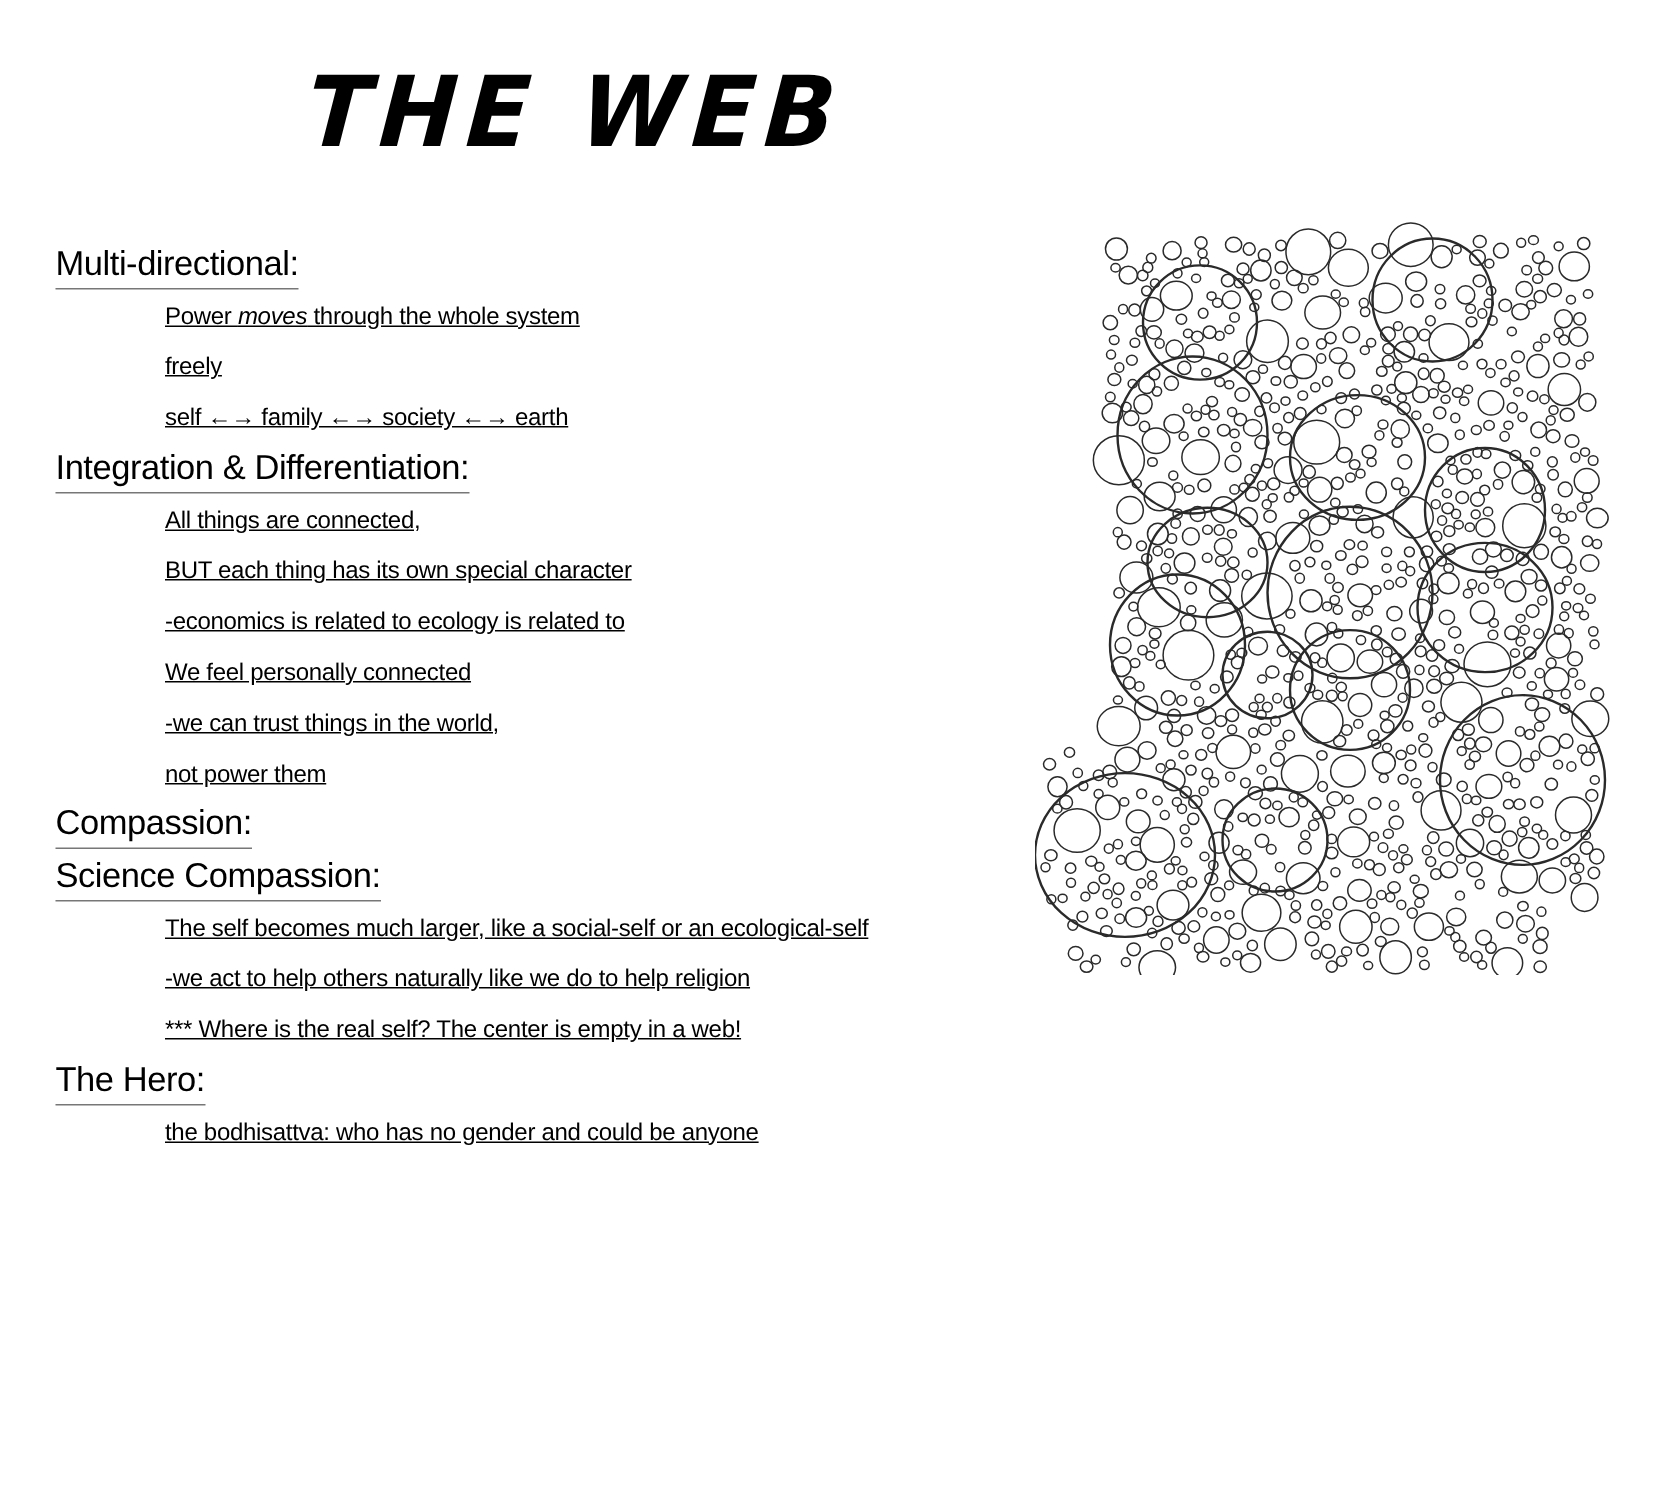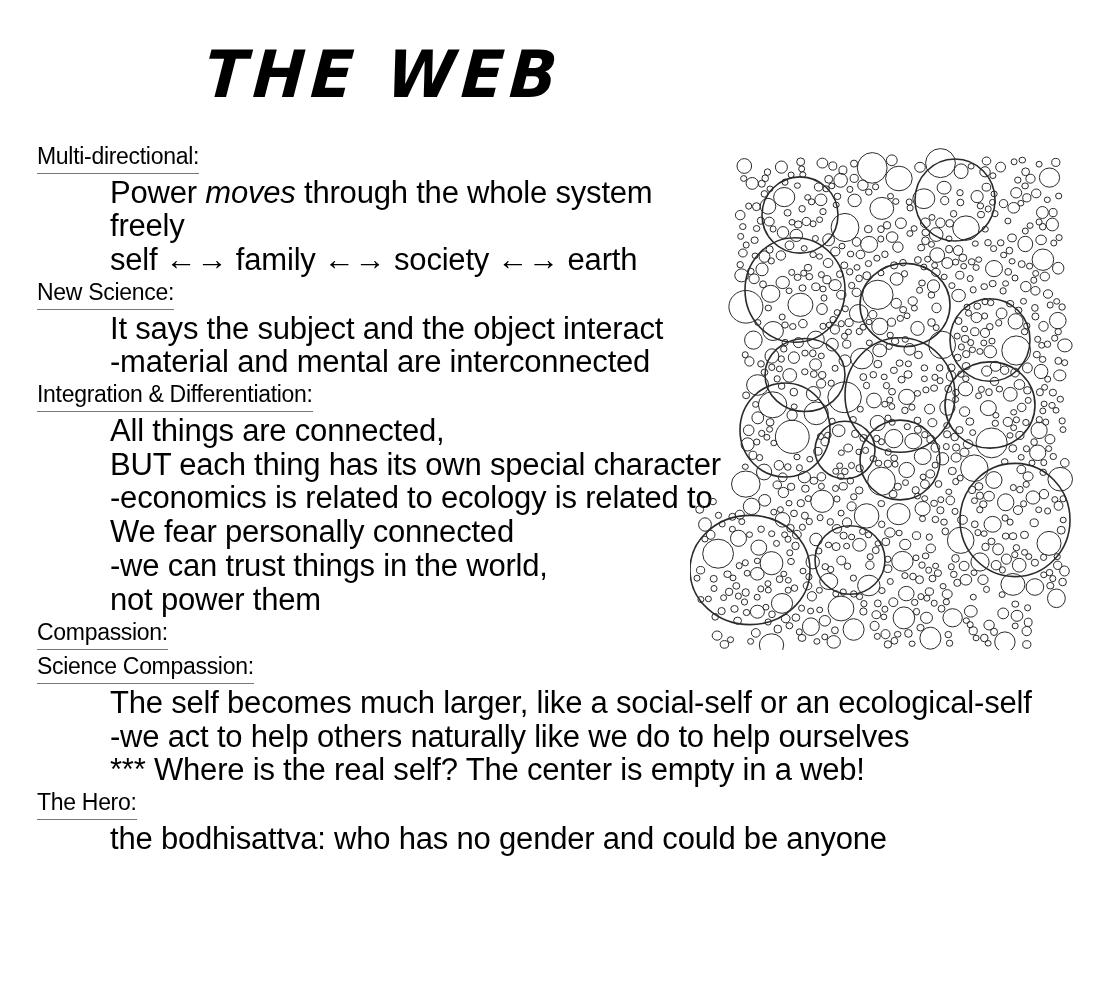--- a/index.html
+++ b/index.html
@@ -1,70 +1,65 @@
 <!DOCTYPE html>
 <html><head>
 <meta charset="utf-8">
 <style>
   html, body { margin: 0; padding: 0; background: #ffffff; }
   body { width: 1108px; height: 999px; position: relative; overflow: hidden;
          font-family: "DejaVu Sans", sans-serif; color: #000; }
   .title { position: absolute; left: 205px; top: 38px; font-size: 62px; font-weight: bold;
            letter-spacing: 6px; font-family: "DejaVu Sans", sans-serif; font-style: italic;
            transform: skewX(-4deg) scaleY(1.05); }
-  .content { position: absolute; left: 37px; top: 141px; width: 900px; }
+  .content { position: absolute; left: 37px; top: 160px; width: 900px; }
   .heading { font-size: 23px; line-height: 33.6px; height: 33.6px; white-space: nowrap;
              display: inline-block; border-bottom: 1.5px solid #777; line-height: 30px; height: 32px; margin-bottom: 1.6px;
              font-family: "Liberation Sans", sans-serif; letter-spacing: -0.3px; }
-  .line { font-size: 31px; line-height: 33.8px; height: 33.8px; padding-left: 73px; white-space: nowrap;
-          font-family: "Liberation Sans", sans-serif; letter-spacing: -0.2px; }
+  .line { font-size: 16px; line-height: 33.8px; height: 33.8px; padding-left: 73px; white-space: nowrap;
+          font-family: "Liberation Sans", sans-serif; letter-spacing: -0.2px; text-decoration: underline; }
   .section { display: block; }
   .web-art { position: absolute; left: 690px; top: 140px; width: 410px; height: 510px; }
 </style>
 </head>
 <body>
 
 <div class="title">THE WEB</div>
 
 <div class="content">
 
   <div class="section">
     <span class="heading">Multi-directional:</span>
     <div class="line"><span>Power </span><em>moves</em><span> through the whole system</span></div>
     <div class="line">freely</div>
     <div class="line">self ←→ family ←→ society ←→ earth</div>
   </div>
 
-  <div class="section">
-    <span class="heading">New Science:</span>
-    <div class="line">It says the subject and the object interact</div>
-    <div class="line">-material and mental are interconnected</div>
-  </div>
 
   <div class="section">
     <span class="heading">Integration &amp; Differentiation:</span>
     <div class="line">All things are connected,</div>
     <div class="line">BUT each thing has its own special character</div>
     <div class="line">-economics is related to ecology is related to</div>
   </div>
 
   <div class="section">
-    <div class="line">We fear personally connected</div>
+    <div class="line">We feel personally connected</div>
     <div class="line">-we can trust things in the world,</div>
     <div class="line">not power them</div>
   </div>
 
   <div class="section">
     <span class="heading">Compassion:</span>
   </div>
 
   <div class="section">
     <span class="heading">Science Compassion:</span>
     <div class="line">The self becomes much larger, like a social-self or an ecological-self</div>
-    <div class="line">-we act to help others naturally like we do to help ourselves</div>
+    <div class="line">-we act to help others naturally like we do to help religion</div>
     <div class="line">*** Where is the real self? The center is empty in a web!</div>
   </div>
 
   <div class="section">
     <span class="heading">The Hero:</span>
     <div class="line">the bodhisattva: who has no gender and could be anyone</div>
   </div>
 </div>
 
 <svg class="web-art" id="web-art" viewBox="0 0 410 510" xmlns="http://www.w3.org/2000/svg">

